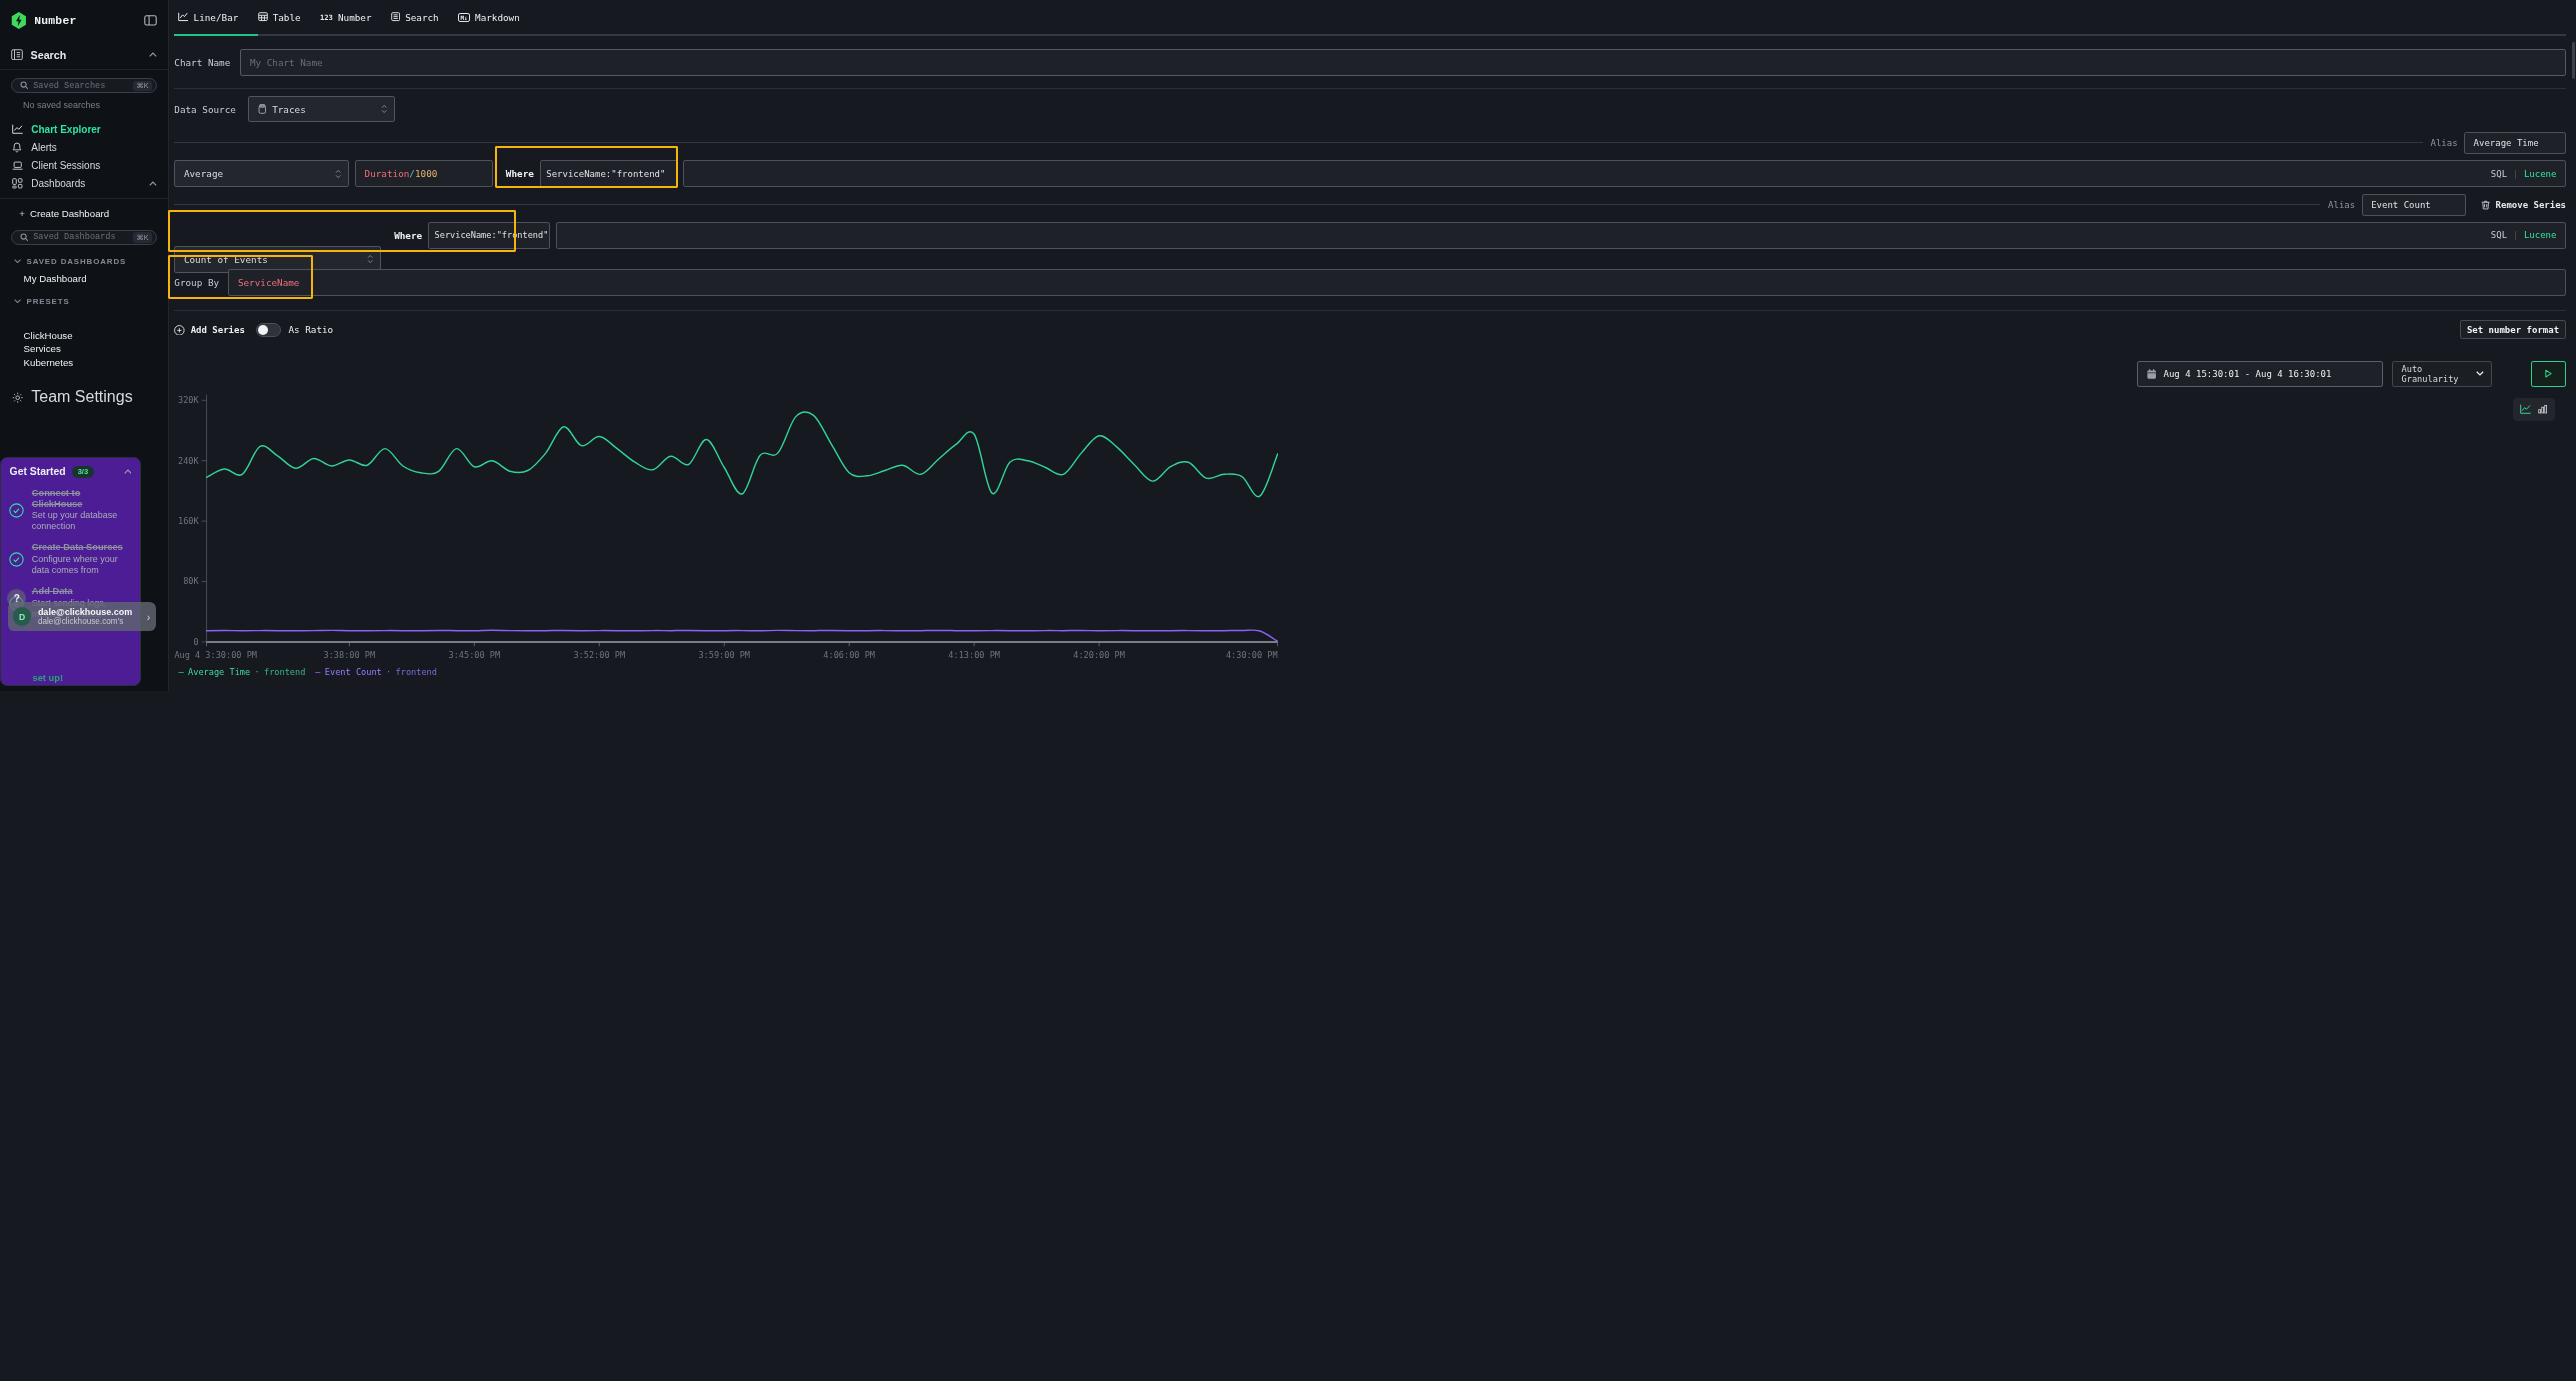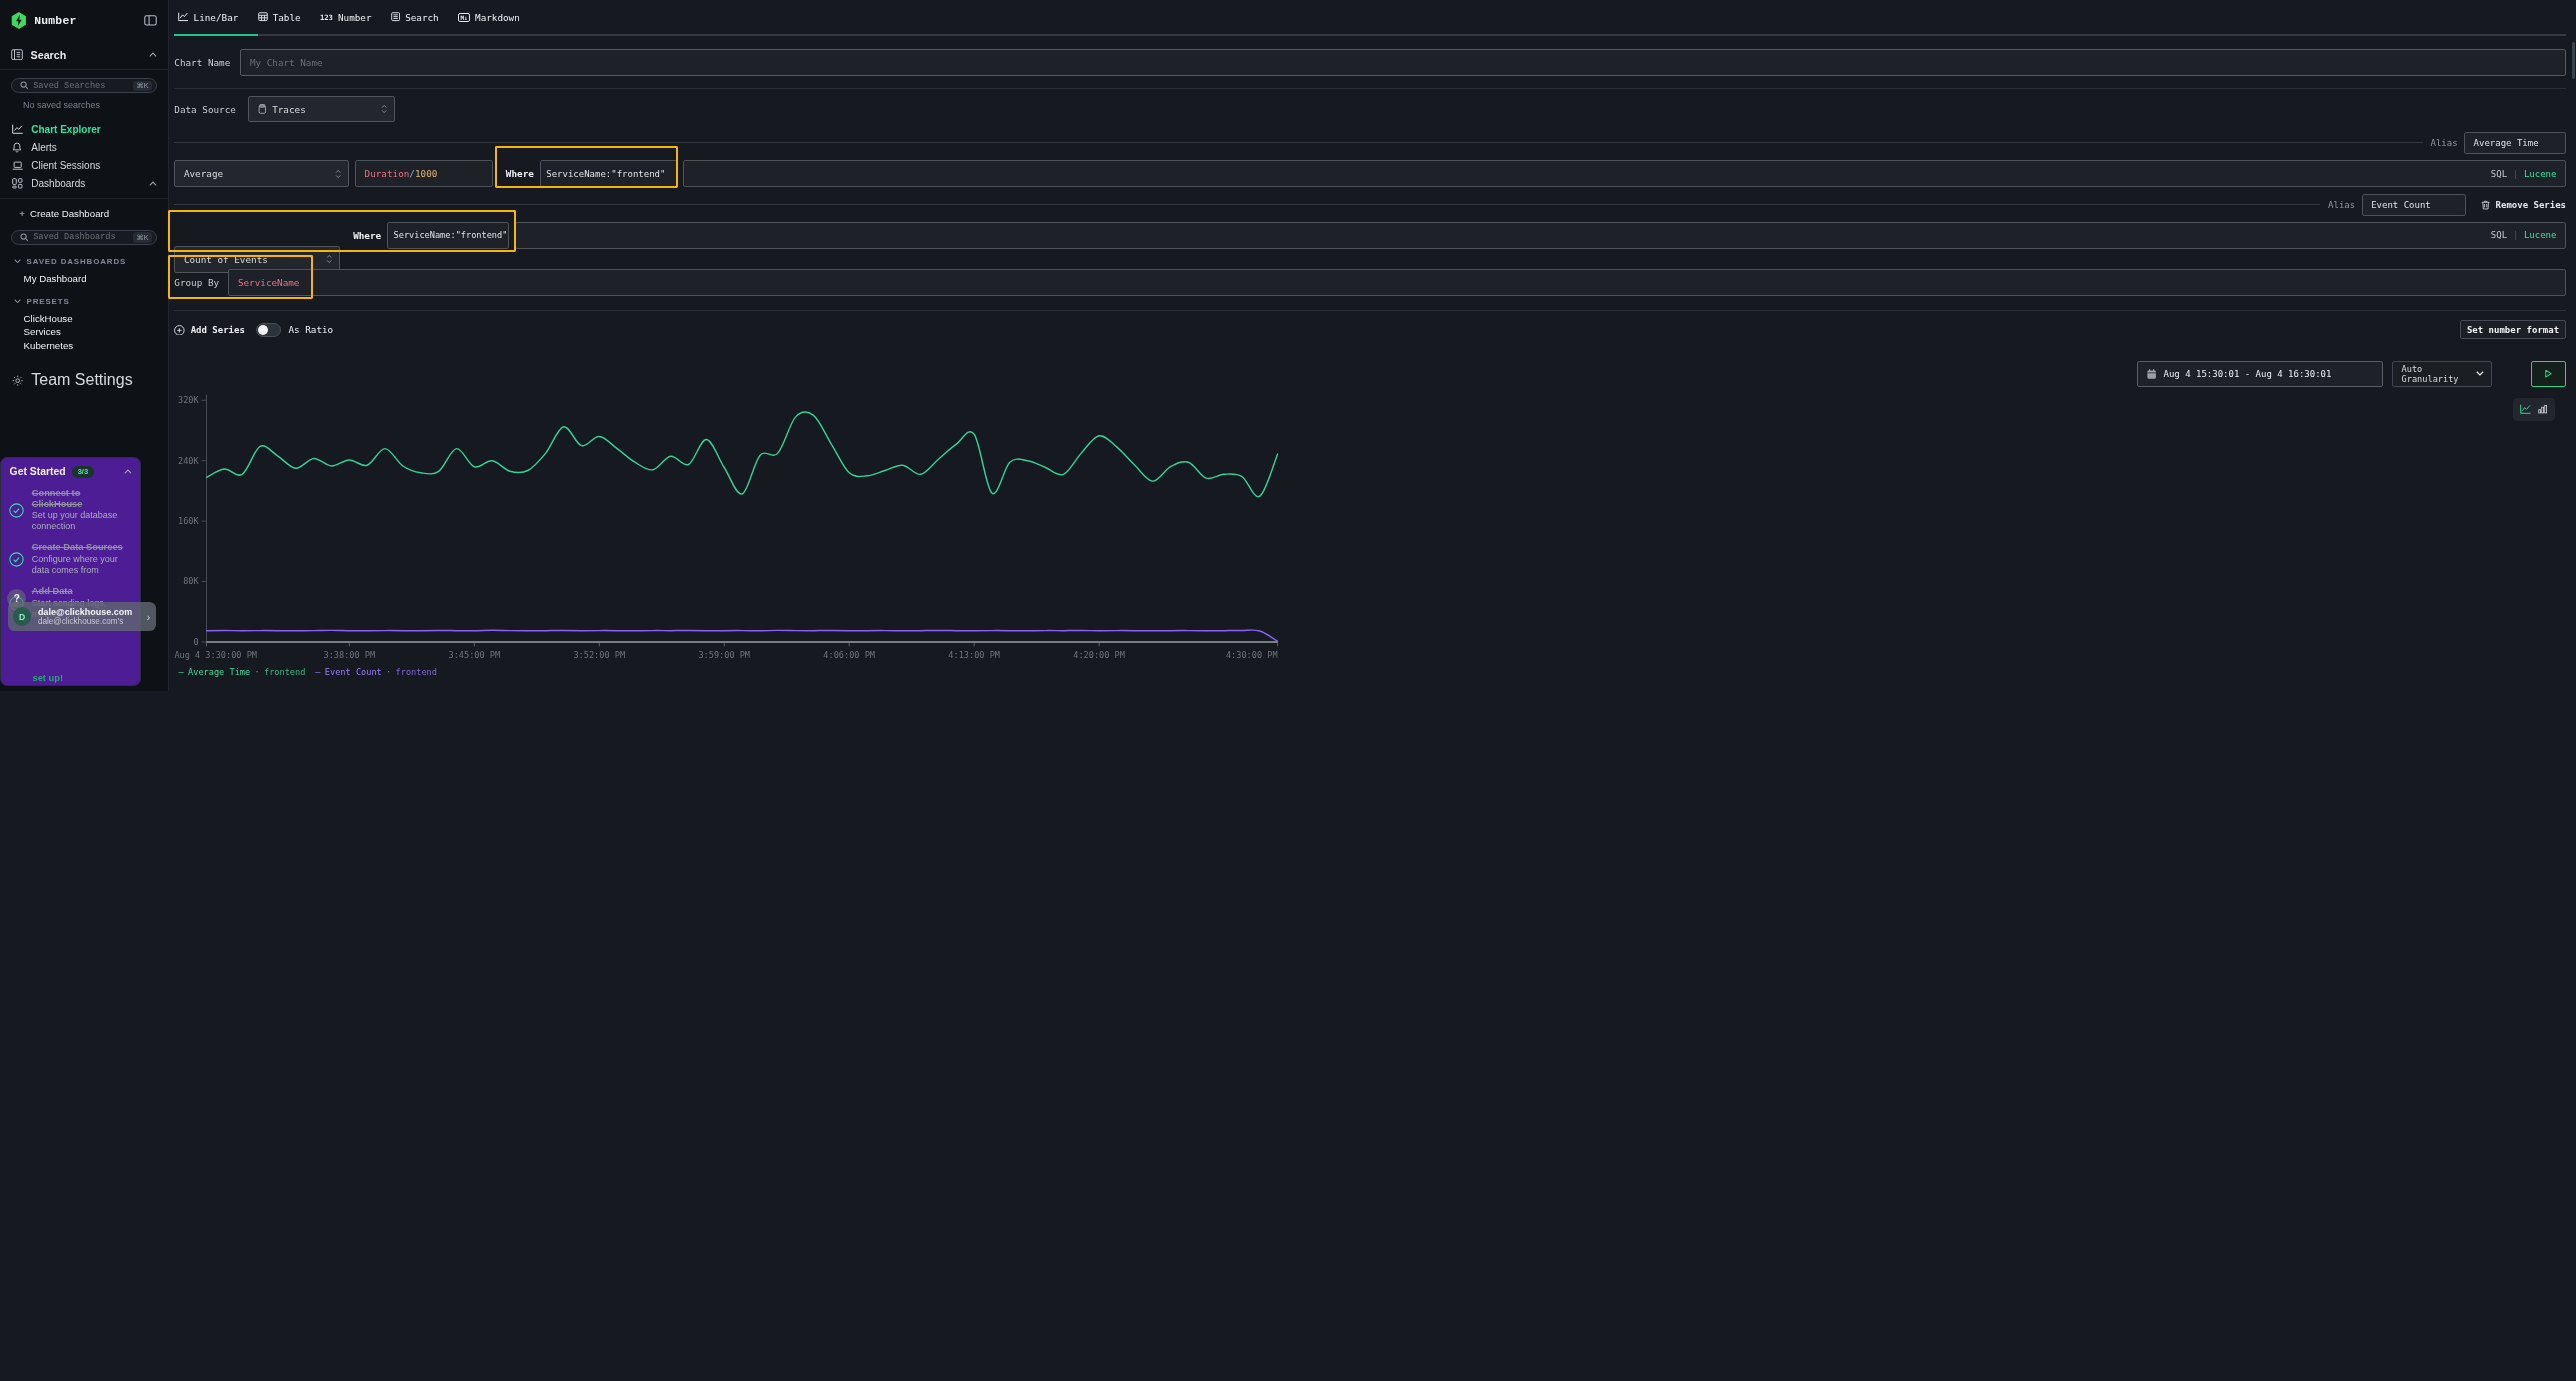--- a/index.html
+++ b/index.html
@@ -233,21 +233,21 @@
   <div class="link-item" style="margin-top:5.7px;">
     <span>My Dashboard</span>
   </div>
 
   <div class="group-head" style="margin-top:10.7px;">
     <svg class="gh-chev" width="7.2" height="4.3" viewBox="0 0 10 6" fill="none" stroke="currentColor" stroke-width="1.5">
         <path d="M1 1l4 4 4-4"></path>
       </svg>
     <span>PRESETS</span>
   </div>
-  <div class="link-item" style="margin-top:5px;">
+  <div class="link-item" style="margin-top:22px;">
     <span>ClickHouse</span>
   </div>
   <div class="link-item">
     <span>Services</span>
   </div>
   <div class="link-item">
     <span>Kubernetes</span>
   </div>
 
   <div class="nav-item" style="margin-top:19.3px;">
@@ -433,21 +433,21 @@
     </div>
     <div class="remove-btn">
       <svg width="9.3" height="10" viewBox="0 0 13 14" fill="none" stroke="#c3c7cd" stroke-width="1.3">
         <path d="M1 3.2h11M4.8 3.2V1.8h3.4v1.4M2.5 3.2l.7 9.3h6.6l.7-9.3M5 5.5v4.8M8 5.5v4.8"></path>
       </svg>
       <span class="rm">Remove Series</span>
     </div>
   </div>
 
   <div class="frow" style="margin-top:6.4px; height:27px; gap:5.7px;">
-    <div class="sel" style="width:166px; height:27px;margin-top:48px;">
+    <div class="sel" style="width:207px; height:27px;margin-top:48px;">
       <span>Count of Events</span>
       <span class="updown">
         <svg width="6.4" height="10" viewBox="0 0 9 14" fill="none" stroke="currentColor" stroke-width="1.3">
           <path d="M1.5 5l3-3 3 3"></path>
             <path d="M1.5 9l3 3 3-3"></path>
         </svg>
       </span>
     </div>
     <span class="where-lbl" style="margin-left:7.2px;">Where</span>
     <div class="inp" style="width:122px; height:27px; font-size:8.6px; padding:0 5.7px;">

